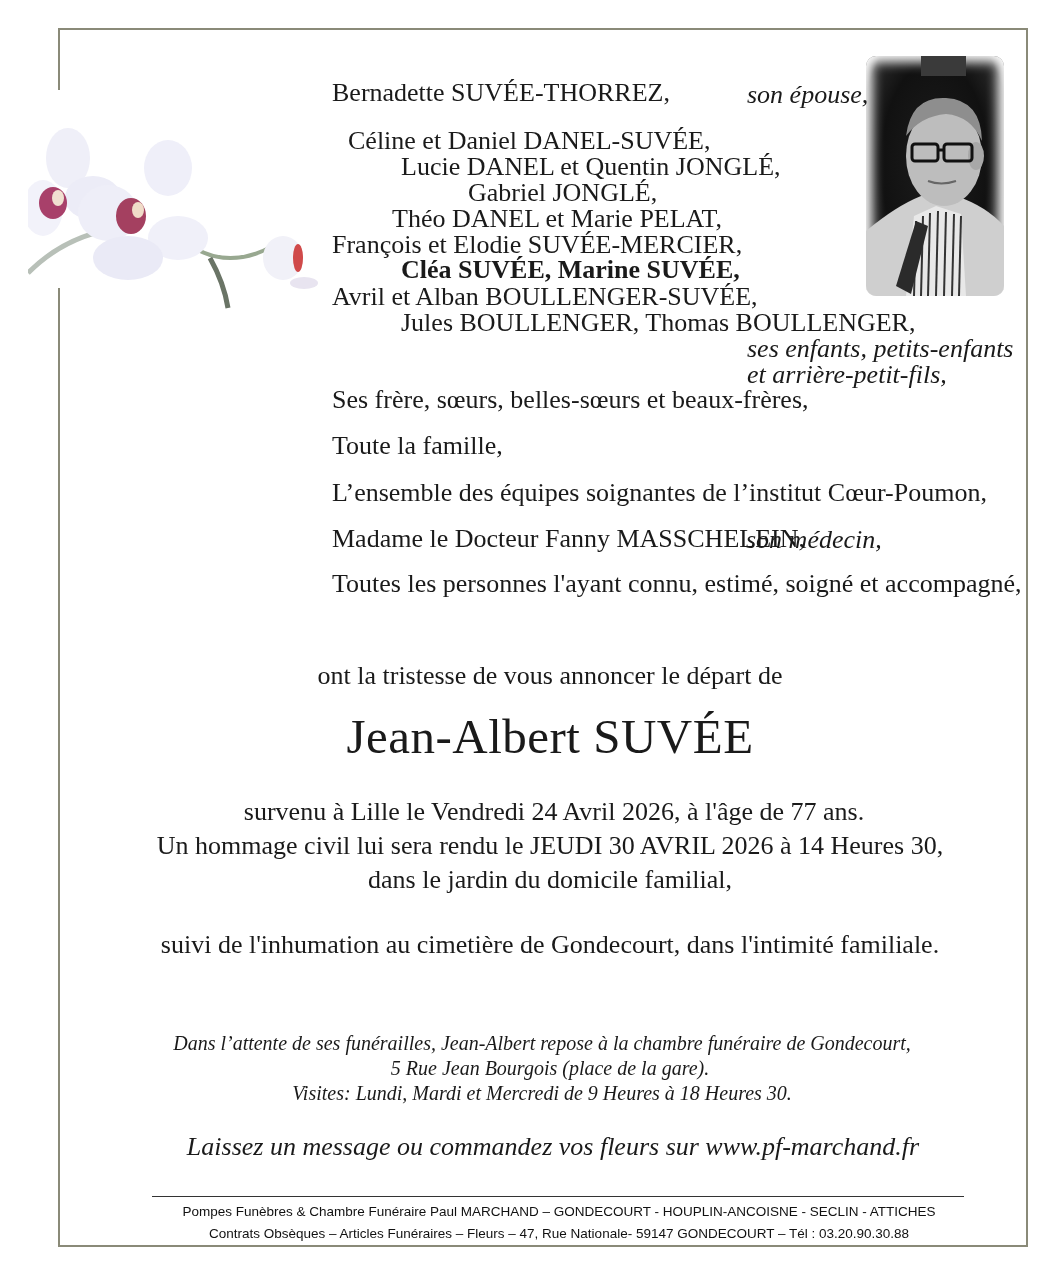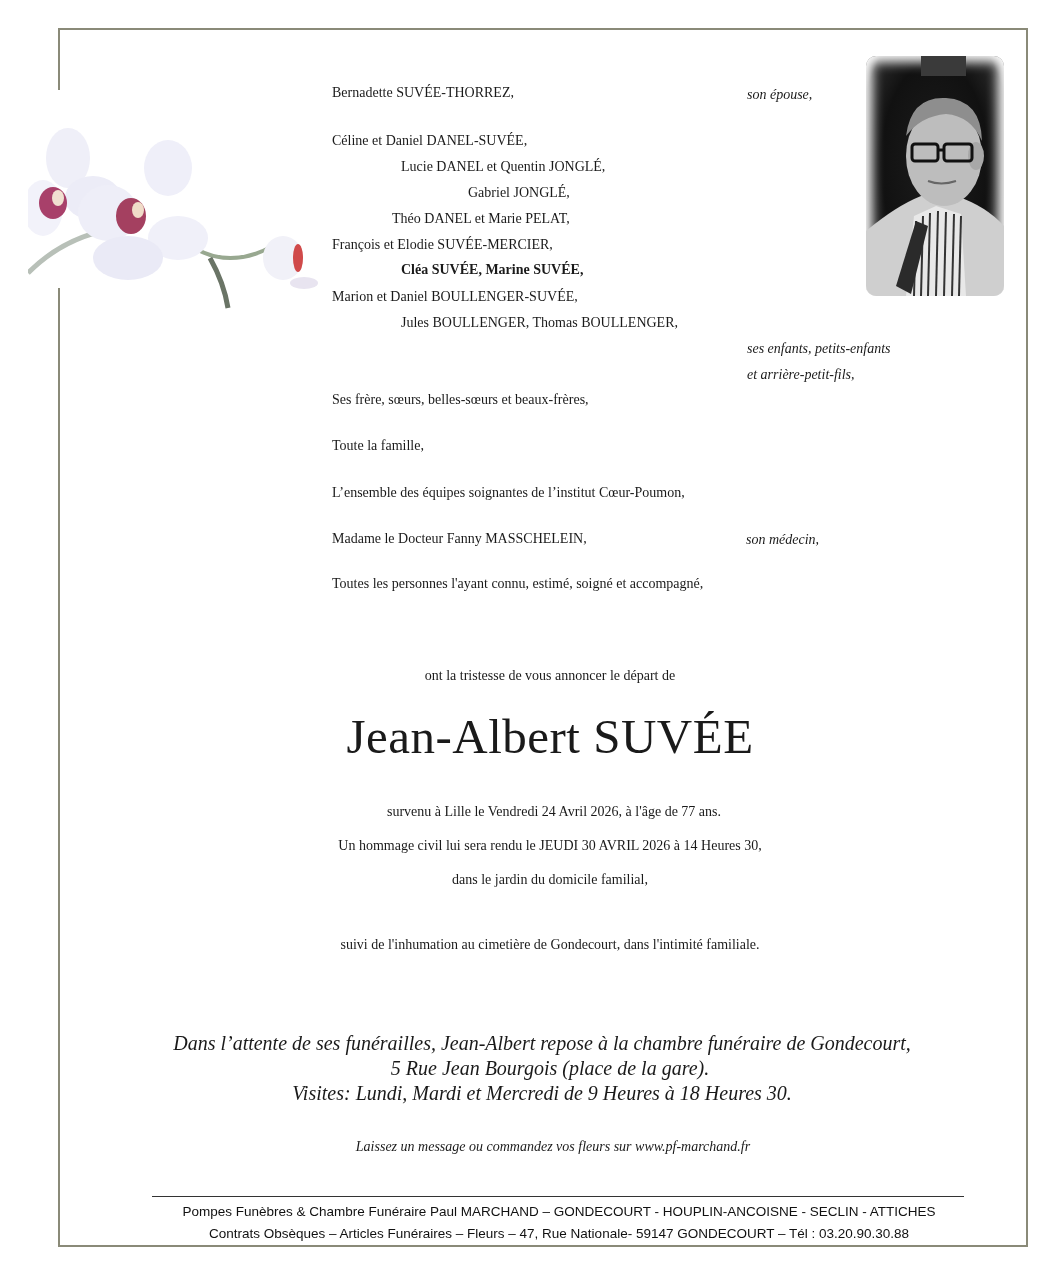--- a/index.html
+++ b/index.html
@@ -4,21 +4,21 @@
 <style>
   html, body { margin: 0; padding: 0; background: #ffffff; }
   body { width: 1058px; height: 1280px; position: relative; overflow: hidden;
          font-family: "Liberation Serif", "DejaVu Serif", serif; color: #1a1a1a; }
   .frame-top { position: absolute; left: 58px; top: 28px; width: 970px; height: 0; border-top: 2px solid #8a8a78; }
   .frame-right { position: absolute; left: 1026px; top: 28px; width: 0; height: 1218px; border-left: 2px solid #8a8a78; }
   .frame-bottom { position: absolute; left: 58px; top: 1245px; width: 970px; height: 0; border-top: 2px solid #8a8a78; }
   .frame-left-a { position: absolute; left: 58px; top: 28px; width: 0; height: 62px; border-left: 2px solid #8a8a78; }
   .frame-left-b { position: absolute; left: 58px; top: 288px; width: 0; height: 959px; border-left: 2px solid #8a8a78; }
 
-  .t { position: absolute; font-size: 14px; line-height: 24px; white-space: nowrap; }
+  .t { position: absolute; font-size: 26px; line-height: 24px; white-space: nowrap; }
   .i { font-style: italic; }
   .c { left: 0; width: 1058px; text-align: center; }
 
   .title { position: absolute; left: 0; width: 1100px; text-align: center; top: 707px;
            font-size: 49px; line-height: 60px; color: #1a1a1a; white-space: nowrap; letter-spacing: 0.5px; }
 
   .foot { position: absolute; left: 0; width: 1118px; text-align: center;
           font-family: "Liberation Sans", "DejaVu Sans", sans-serif; font-size: 13.5px; line-height: 20px; color: #111; white-space: nowrap; }
   .foot b { font-weight: normal; }
   .foot-rule { position: absolute; left: 152px; top: 1196px; width: 812px; height: 0; border-top: 1.5px solid #333; }
@@ -90,27 +90,27 @@
     <rect x="46" y="88" width="26" height="17" rx="3" fill="none" stroke="#111" stroke-width="3"></rect>
     <rect x="78" y="88" width="28" height="17" rx="3" fill="none" stroke="#111" stroke-width="3"></rect>
     <line x1="72" y1="94" x2="78" y2="94" stroke="#111" stroke-width="3"></line>
     <path d="M62 125 Q75 130 90 125" stroke="#666" stroke-width="2" fill="none"></path>
   </svg>
 </div>
 
 <div class="t" style="left:332px; top:81px;">Bernadette SUVÉE-THORREZ,</div>
 <div class="t i" style="left:747px; top:83px;">son épouse,</div>
 
-<div class="t" style="left:332px; top:129px;text-align:right;">Céline et Daniel DANEL-SUVÉE,</div>
+<div class="t" style="left:348px; top:129px;text-align:right;">Céline et Daniel DANEL-SUVÉE,</div>
 <div class="t" style="left:401px; top:155px;">Lucie DANEL et Quentin JONGLÉ,</div>
 <div class="t" style="left:468px; top:181px;">Gabriel JONGLÉ,</div>
 <div class="t" style="left:392px; top:207px;">Théo DANEL et Marie PELAT,</div>
 <div class="t" style="left:332px; top:233px;">François et Elodie SUVÉE-MERCIER,</div>
 <div class="t" style="left:401px; top:258px;font-weight:bold;">Cléa SUVÉE, Marine SUVÉE,</div>
-<div class="t" style="left:332px; top:285px;">Marion et Daniel BOULLENGER-SUVÉE,</div>
+<div class="t" style="left:332px; top:285px;">Avril et Alban BOULLENGER-SUVÉE,</div>
 <div class="t" style="left:401px; top:311px;text-align:center;">Jules BOULLENGER, Thomas BOULLENGER,</div>
 
 <div class="t i" style="left:747px; top:337px;">ses enfants, petits-enfants</div>
 <div class="t i" style="left:747px; top:363px;">et arrière-petit-fils,</div>
 
 <div class="t" style="left:332px; top:388px;">Ses frère, sœurs, belles-sœurs et beaux-frères,</div>
 <div class="t" style="left:332px; top:434px;">Toute la famille,</div>
 <div class="t" style="left:332px; top:481px;">L’ensemble des équipes soignantes de l’institut Cœur-Poumon,</div>
 <div class="t" style="left:332px; top:527px;">Madame le Docteur Fanny MASSCHELEIN,</div>
 <div class="t i" style="left:746px; top:528px;">son médecin,</div>

